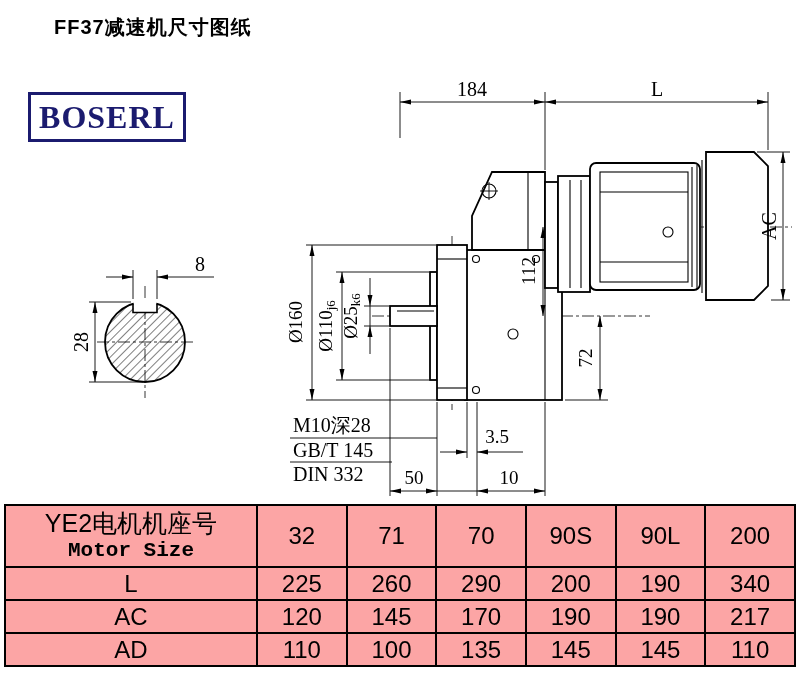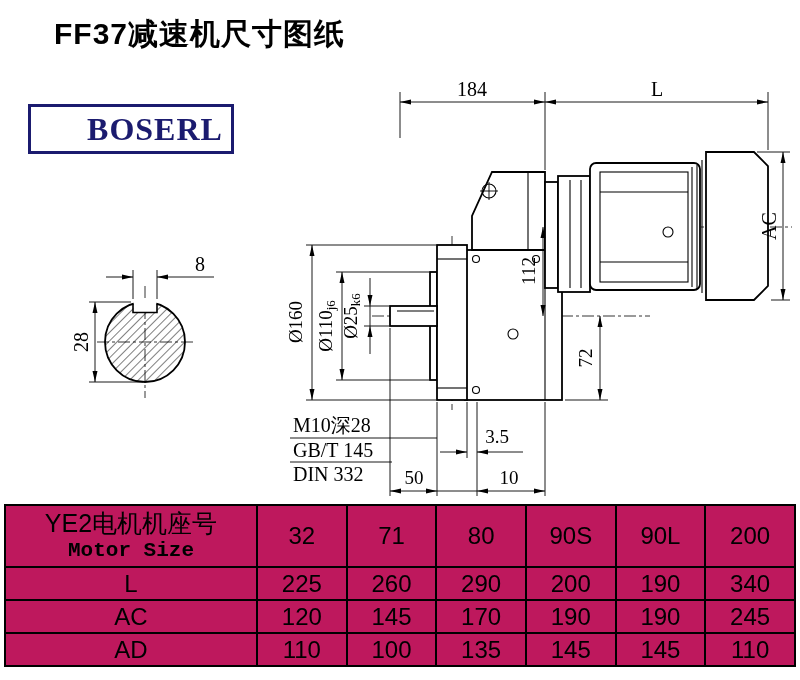--- a/index.html
+++ b/index.html
@@ -1,32 +1,32 @@
 <!DOCTYPE html>
 <html><head>
 <meta charset="utf-8">
 <style>
   html,body{margin:0;padding:0;background:#fff;}
   .page{position:relative;width:800px;height:680px;background:#fff;overflow:hidden;
         font-family:"Liberation Sans",sans-serif;color:#000;}
-  .title{position:absolute;left:54px;top:14px;font-size:30px;font-weight:bold;
+  .title{position:absolute;left:54px;top:14px;font-size:20px;font-weight:bold;
          letter-spacing:1px;font-family:"Liberation Sans",sans-serif;}
-  .logo{position:absolute;left:28px;top:104px;width:152px;height:44px;
+  .logo{position:absolute;left:28px;top:92px;width:152px;height:44px;
         border:3px solid #1b1b6f;color:#1b1b6f;display:flex;align-items:center;
         justify-content:center;font-family:"Liberation Serif",serif;
-        font-weight:bold;font-size:32px;letter-spacing:1px;background:#fff;padding-left:48px;}
+        font-weight:bold;font-size:32px;letter-spacing:1px;background:#fff;}
   svg text{font-family:"Liberation Serif",serif;fill:#000;}
   .o{fill:#fff;stroke:#000;stroke-width:1.8;}
   .i{fill:none;stroke:#000;stroke-width:1.1;}
   .d{fill:none;stroke:#000;stroke-width:0.9;}
   .cl{fill:none;stroke:#000;stroke-width:0.8;stroke-dasharray:12 3 3 3;}
   .dim-table{position:absolute;left:4px;top:504px;width:792px;border-collapse:collapse;
              table-layout:fixed;}
   .dim-table td{border:2px solid #000;text-align:center;vertical-align:middle;
-                font-size:24px;padding:0;background:#be185d;}
+                font-size:24px;padding:0;background:#fca5a5;}
   .dim-table .hdr{height:62px;}
   .dim-table .row{height:33px;}
   .hd-cn{font-size:25px;line-height:1.2;}
   .hd-en{font-family:Liberation Mono, monospace;font-weight:bold;font-size:21px;line-height:1.2;}
   .c0{width:250px;}
 </style>
 </head>
 <body>
 
 <div class="page">
@@ -170,42 +170,42 @@
   
   <table class="dim-table">
     <tbody>
       <tr class="hdr">
         <td class="c0">
           <div class="hd-cn">YE2电机机座号</div>
           <div class="hd-en">Motor Size</div>
         </td>
         <td>32</td>
         <td>71</td>
-        <td>80</td>
+        <td>70</td>
         <td>90S</td>
         <td>90L</td>
         <td>200</td>
       </tr>
       <tr class="row">
         <td>L</td>
         <td>225</td>
         <td>260</td>
         <td>290</td>
         <td>200</td>
         <td>190</td>
         <td>340</td>
       </tr>
       <tr class="row">
         <td>AC</td>
         <td>120</td>
         <td>145</td>
         <td>170</td>
         <td>190</td>
         <td>190</td>
-        <td>245</td>
+        <td>217</td>
       </tr>
       <tr class="row">
         <td>AD</td>
         <td>110</td>
         <td>100</td>
         <td>135</td>
         <td>145</td>
         <td>145</td>
         <td>110</td>
       </tr>

